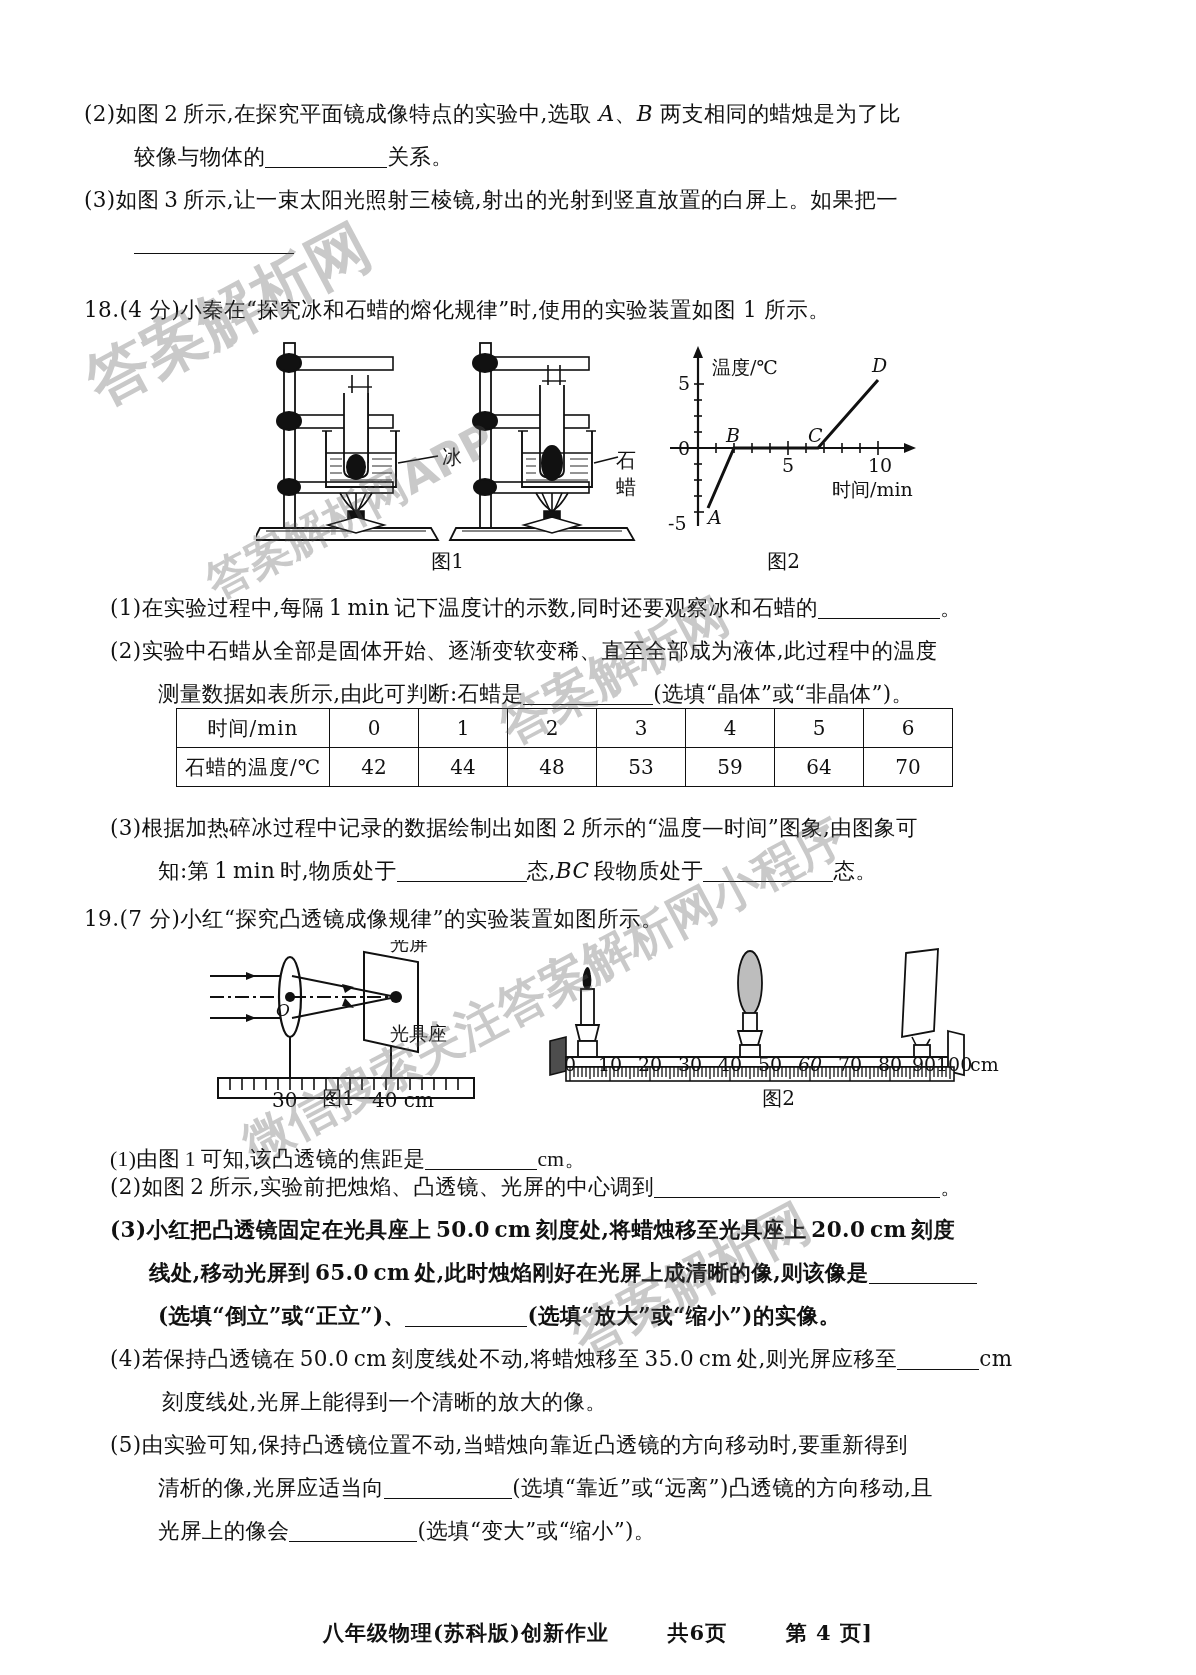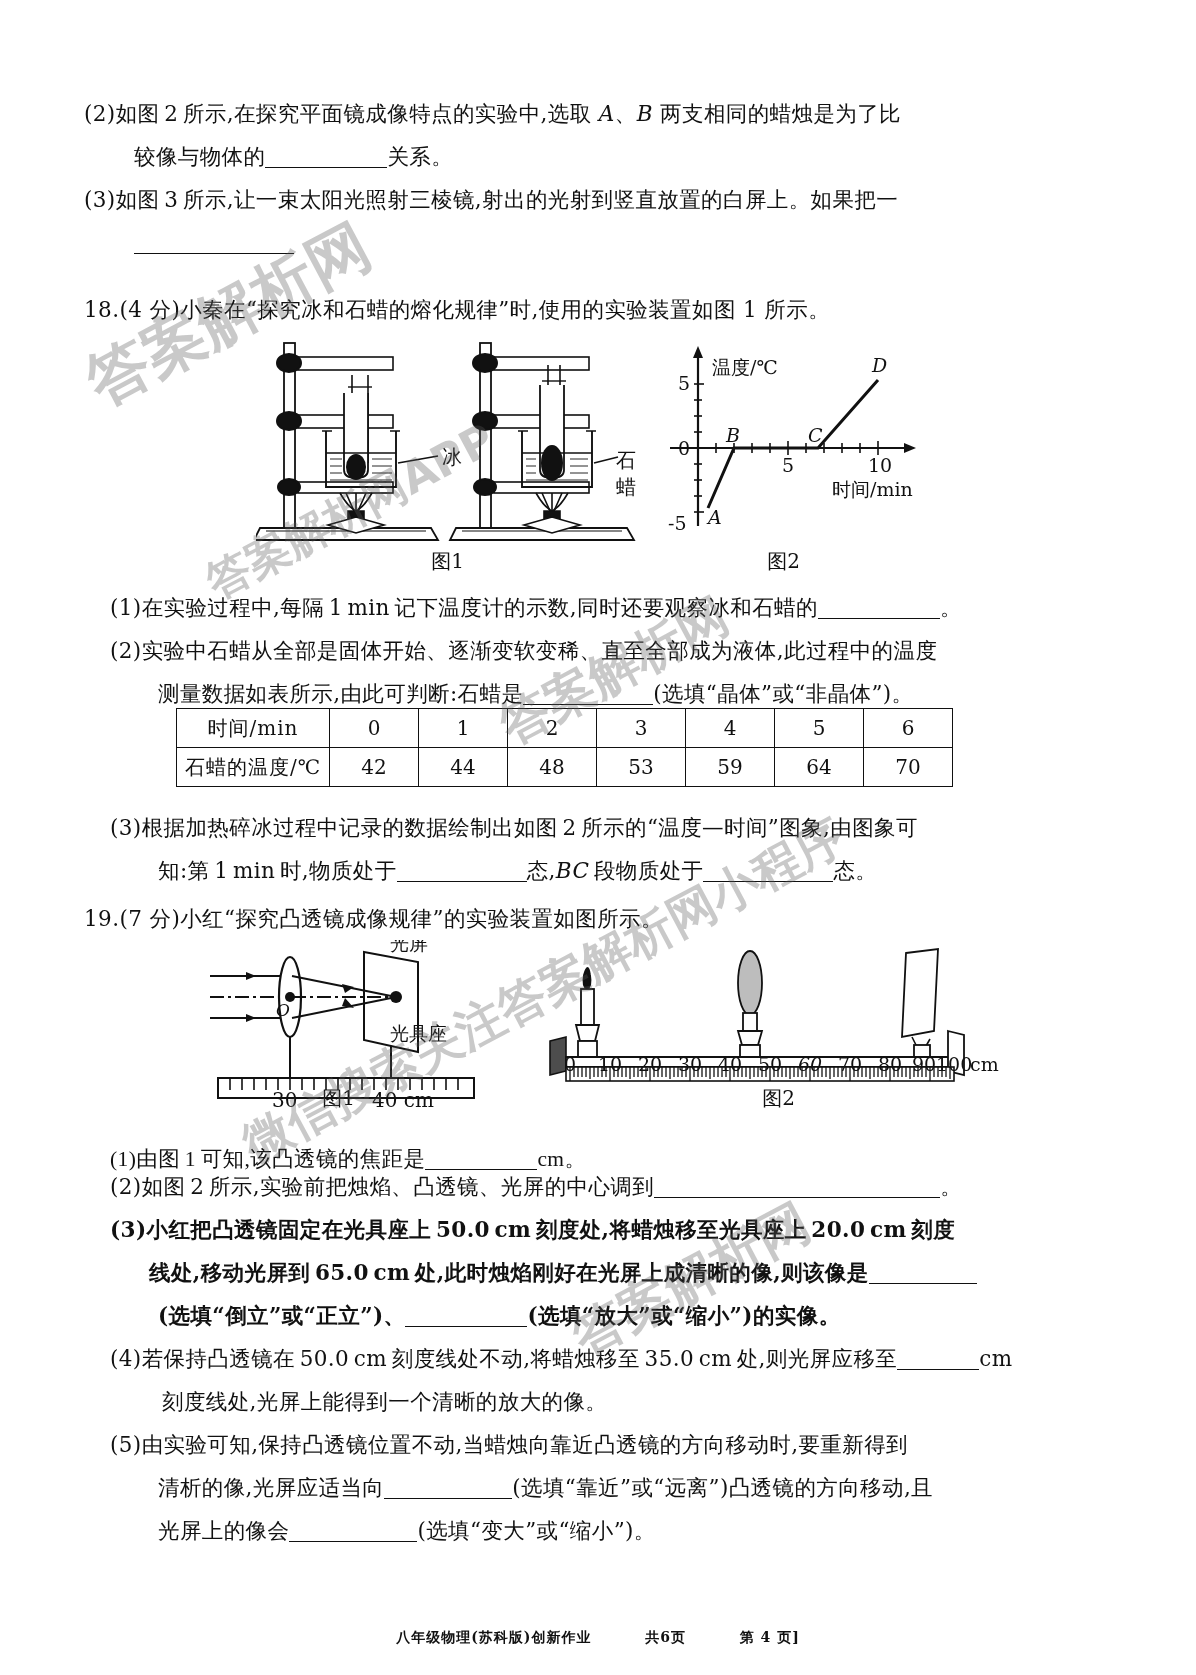--- a/index.html
+++ b/index.html
@@ -58,21 +58,21 @@
     height:36px;
     font-family:"DejaVu Serif","Liberation Serif",serif;
   }
   table.data td.hdr{width:150px;letter-spacing:1px;}
   table.data td.val{width:86px;}
   
   .footer{
     position:absolute;
     left:0;bottom:28px;width:1196px;
     text-align:center;
-    font-size:14px;
+    font-size:21px;
     font-weight:700;
     letter-spacing:1px;
   }
   .footer span{margin:0 4px;}
   svg{display:block;}
 </style>
 </head>
 <body>
 
 <div class="page">

